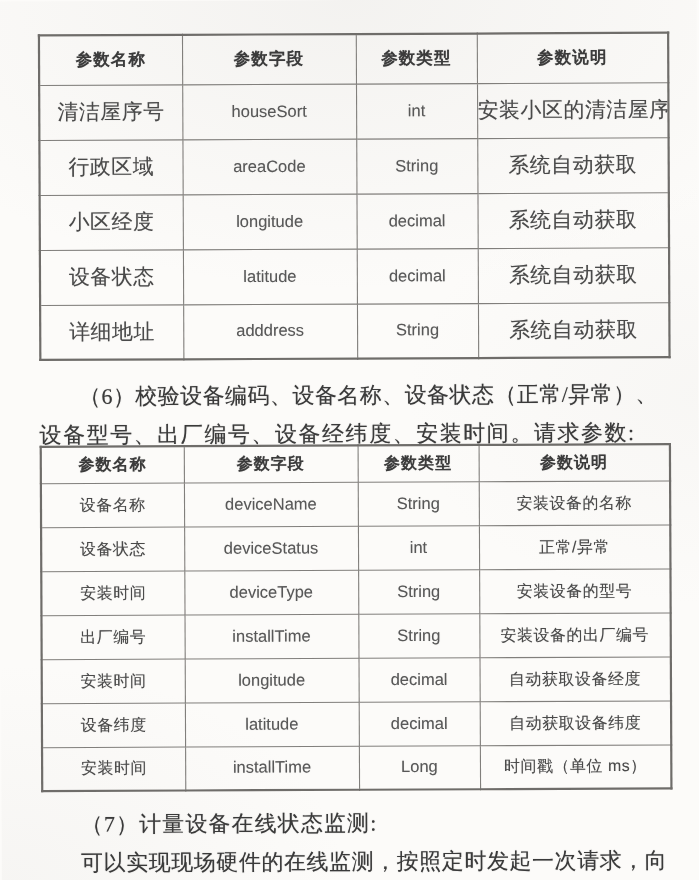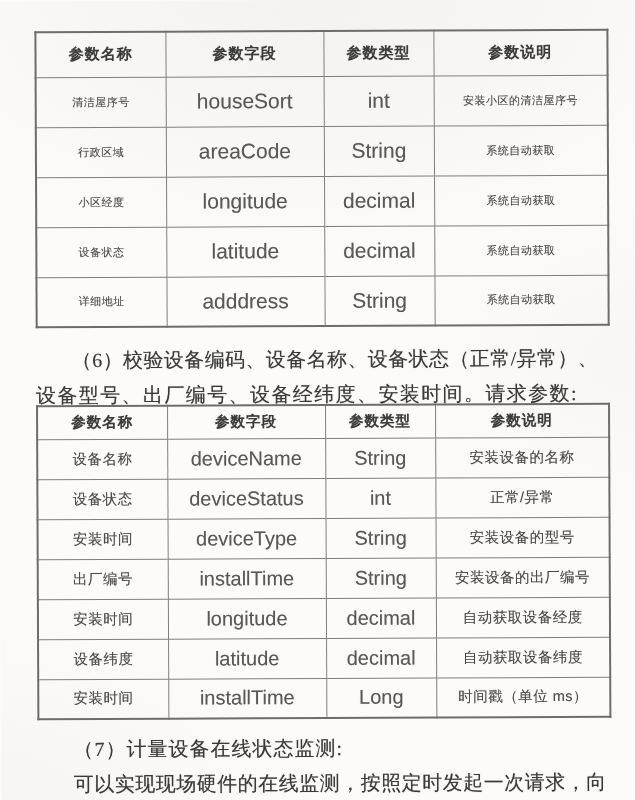--- a/index.html
+++ b/index.html
@@ -36,39 +36,39 @@
   .ptable th {
     font-family: Liberation Serif, serif;
     font-weight: bold;
     font-size: 15px;
     color: #3b3b3b;
     letter-spacing: 1px;
     text-shadow: 0 0 0.7px rgba(55,55,55,0.45);
   }
   .ptable td.c0, .ptable td.c3 {
     font-family: "Liberation Sans", sans-serif;
-    font-size: 11px;
+    font-size: 19px;
     color: #4a4a4a;
     letter-spacing: 0.5px;
     text-shadow: 0 0 0.7px rgba(70,70,70,0.4);
   }
   .ptable td.c1, .ptable td.c2 {
     font-family: "Liberation Sans", sans-serif;
-    font-size: 21px;
+    font-size: 15px;
     color: #585858;
     text-shadow: 0 0 0.7px rgba(80,80,80,0.35);
   }
   #table1 { left: 36px; top: 30px; width: 572px; }
   #table1 th { height: 45px; }
   #table1 td { height: 50px; }
   #table2 { left: 36px; top: 404px; width: 572px; }
   #table2 th { height: 33px; font-size: 14.5px; }
   #table2 td { height: 40px; }
   #table2 td.c0, #table2 td.c3 { font-size: 14.5px; }
-  #table2 td.c1, #table2 td.c2 { font-size: 20px; }
+  #table2 td.c1, #table2 td.c2 { font-size: 15px; }
   .w0 { width: 130px; } .w1 { width: 158px; } .w2 { width: 110px; } .w3 { width: 174px; }
   .para {
     position: absolute;
     font-family: "Liberation Serif", serif;
     color: #3a3a3a;
     white-space: nowrap;
     text-shadow: 0 0 0.8px rgba(55,55,55,0.5);
   }
   #p6l1 { left: 72px; top: 346px; font-size: 20px; letter-spacing: 0.4px; }
   #p6l2 { left: 36px; top: 381px; font-size: 20px; letter-spacing: 1.4px; }

